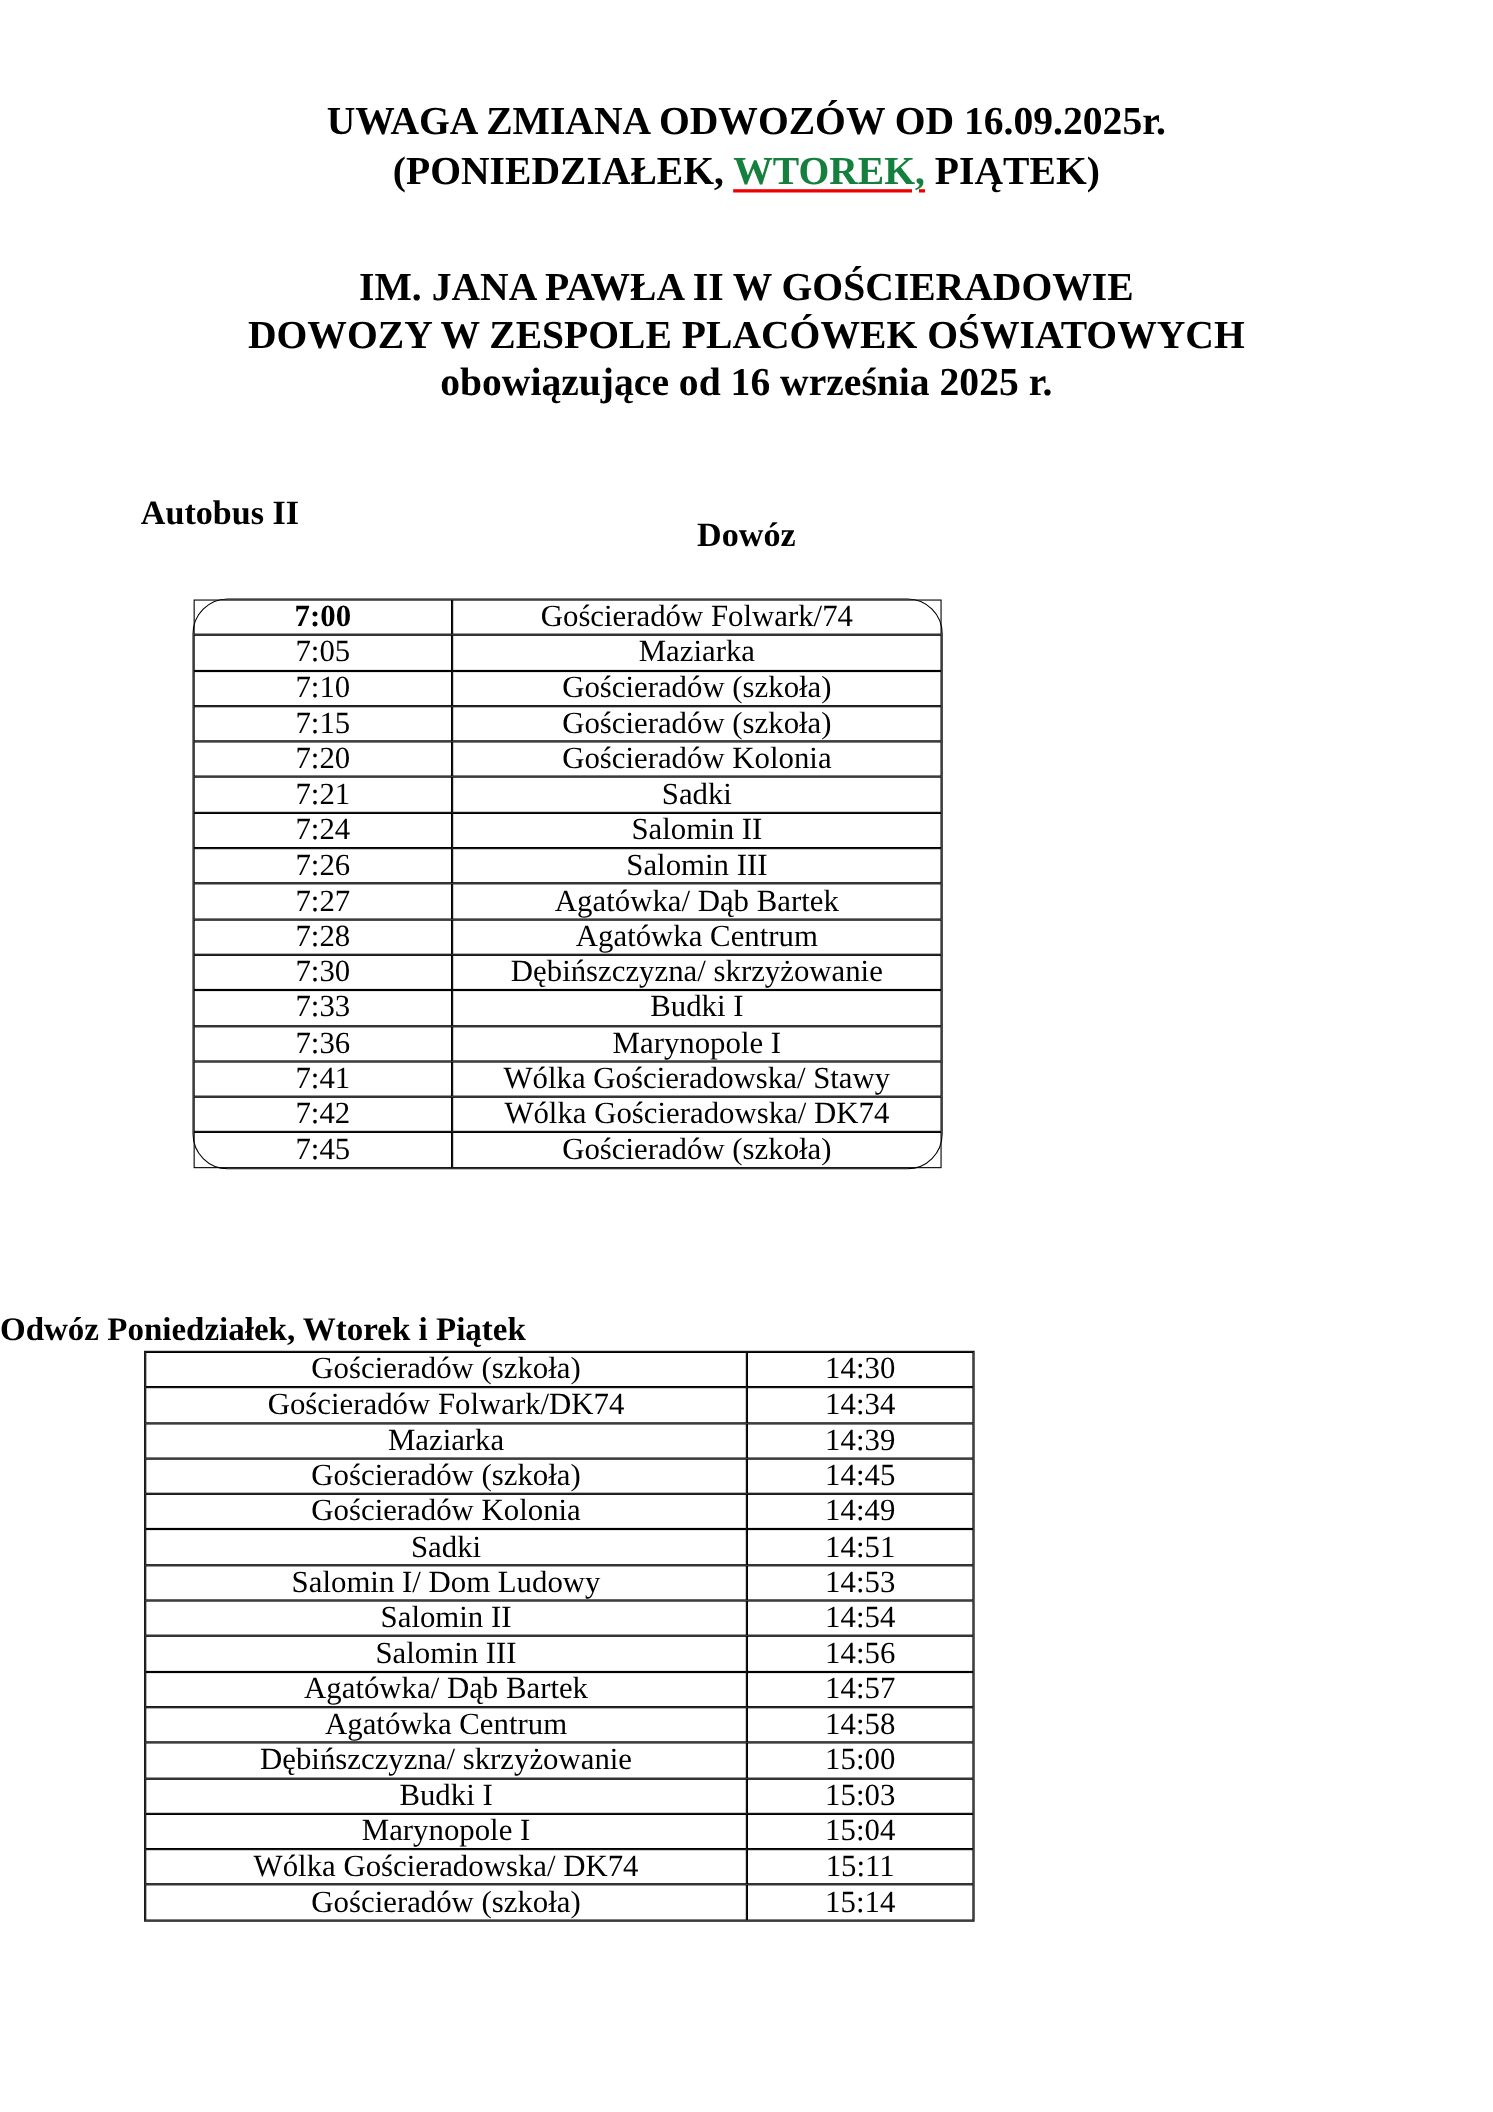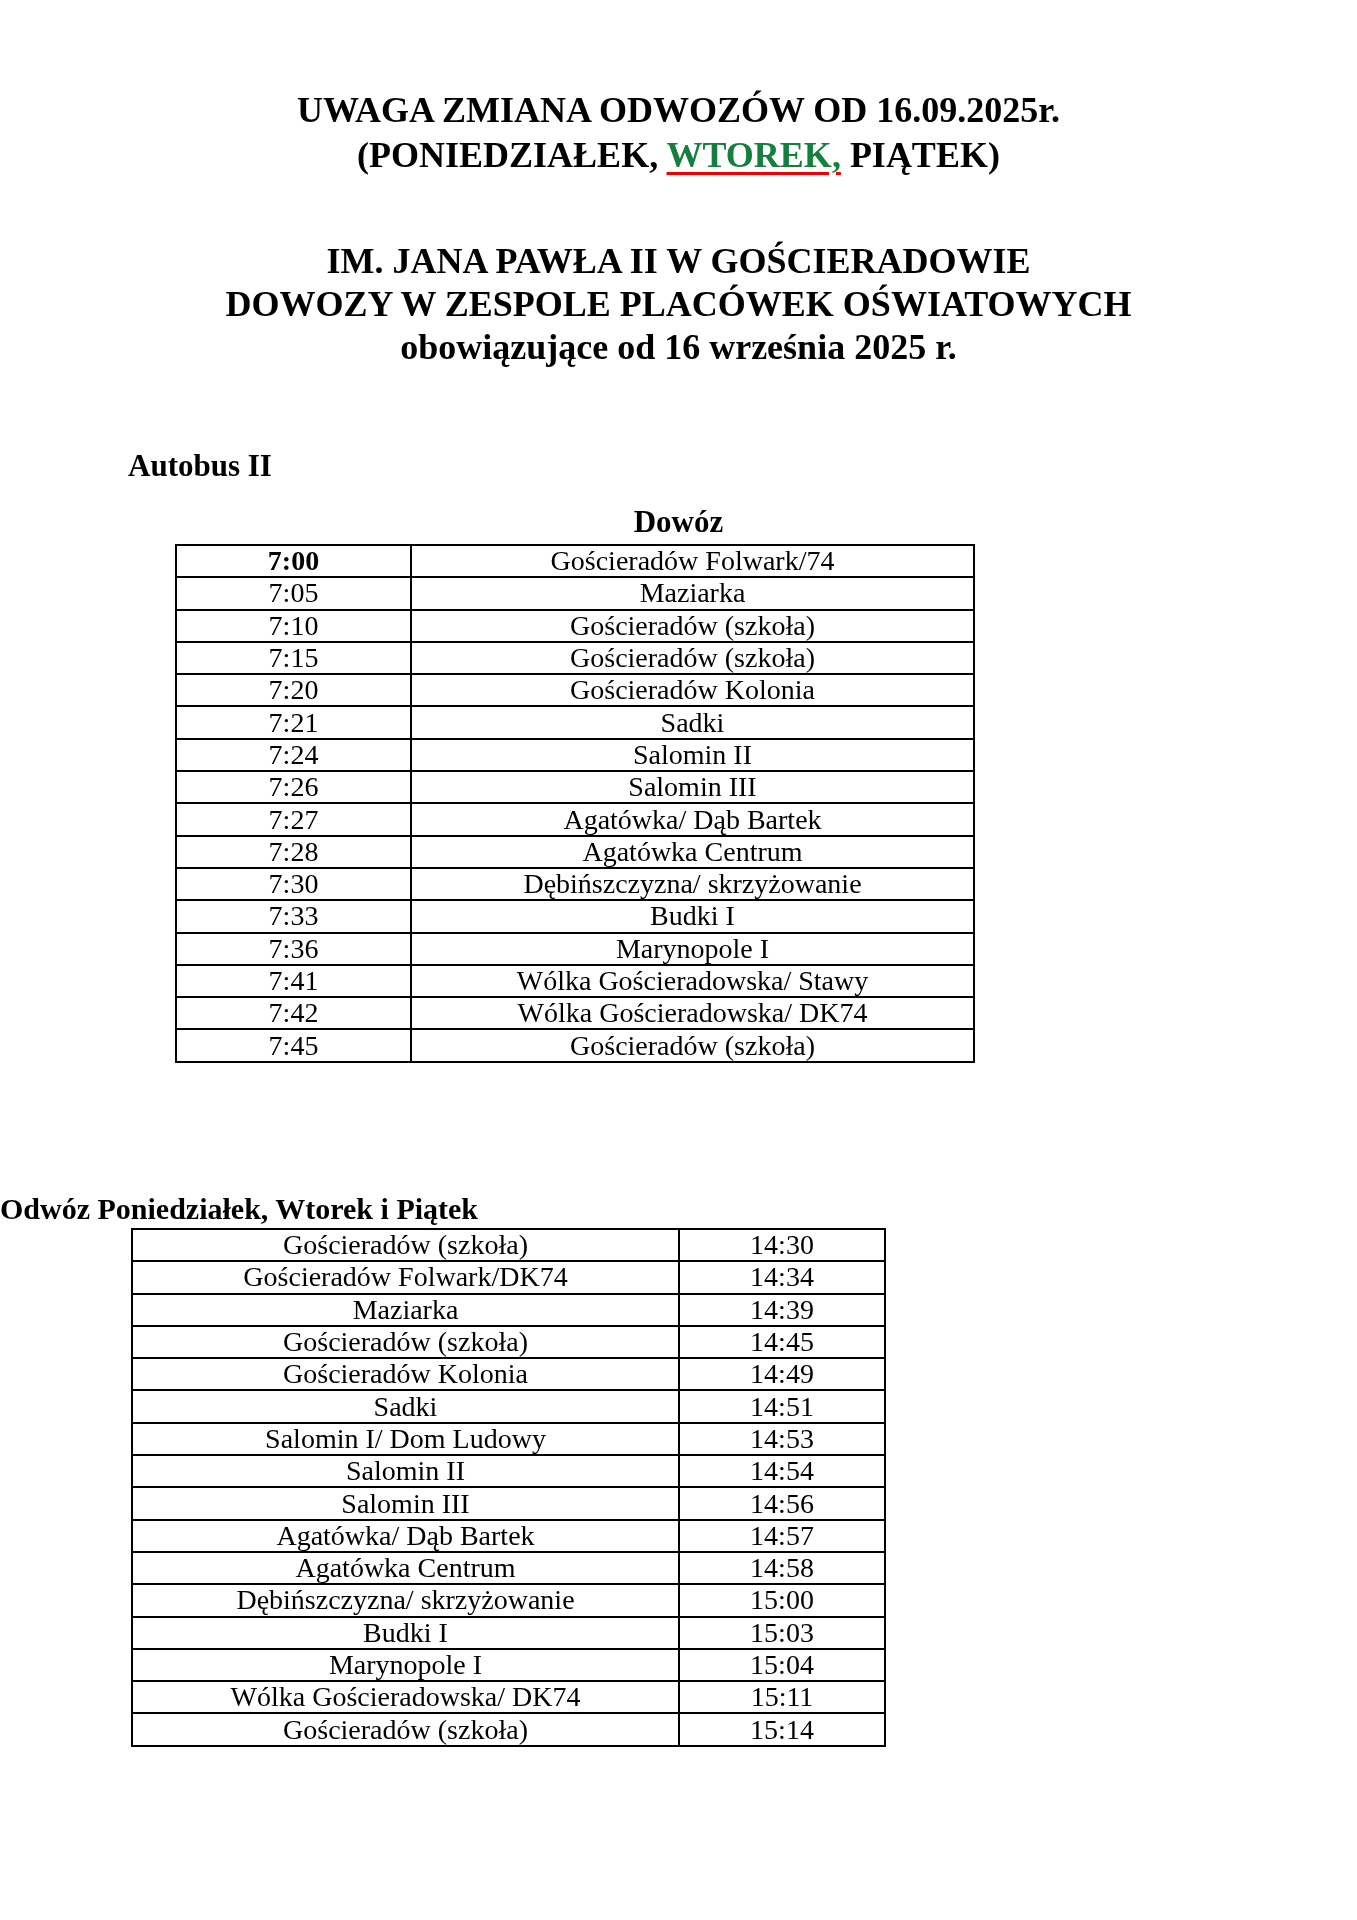--- a/index.html
+++ b/index.html
@@ -25,41 +25,41 @@
   }
   .subtitle-block{
     position:absolute;left:0;top:240px;width:100%;
     font-size:36px;font-weight:bold;line-height:43px;
   }
   .bus-label{
     position:absolute;left:128px;top:448px;
     font-size:31px;font-weight:bold;
   }
   .dowoz-label{
-    position:absolute;left:0;top:504px;width:100%;
+    position:absolute;left:0;top:468px;width:100%;
     font-size:31px;font-weight:bold;text-align:center;
   }
   .odwoz-label{
     position:absolute;left:0;top:1157px;width:100%;
     font-size:30px;font-weight:bold;text-align:left;margin-top:35px;
   }
   table.sched{
     position:absolute;
     border-collapse:separate;border-spacing:0;
     table-layout:fixed;
     border:1px solid #000;
     font-size:28px;
   }
   table.sched td{
     border:1px solid #000;
     text-align:center;vertical-align:middle;
     padding:0;overflow:hidden;white-space:nowrap;
     height:30.3px;line-height:30px;
   }
-  #dowoz-table{left:175px;top:544px;width:800px;}
+  #dowoz-table{left:175px;top:544px;width:682px;border-radius:32px;}
   #dowoz-table col.c-time{width:235px;}
   #dowoz-table tr:first-child td:first-child{font-weight:bold;}
   #odwoz-table{left:131px;top:1228px;width:755px;}
   #odwoz-table col.c-stop{width:547px;}
 </style>
 </head>
 <body>
 
 <div class="page">
 

